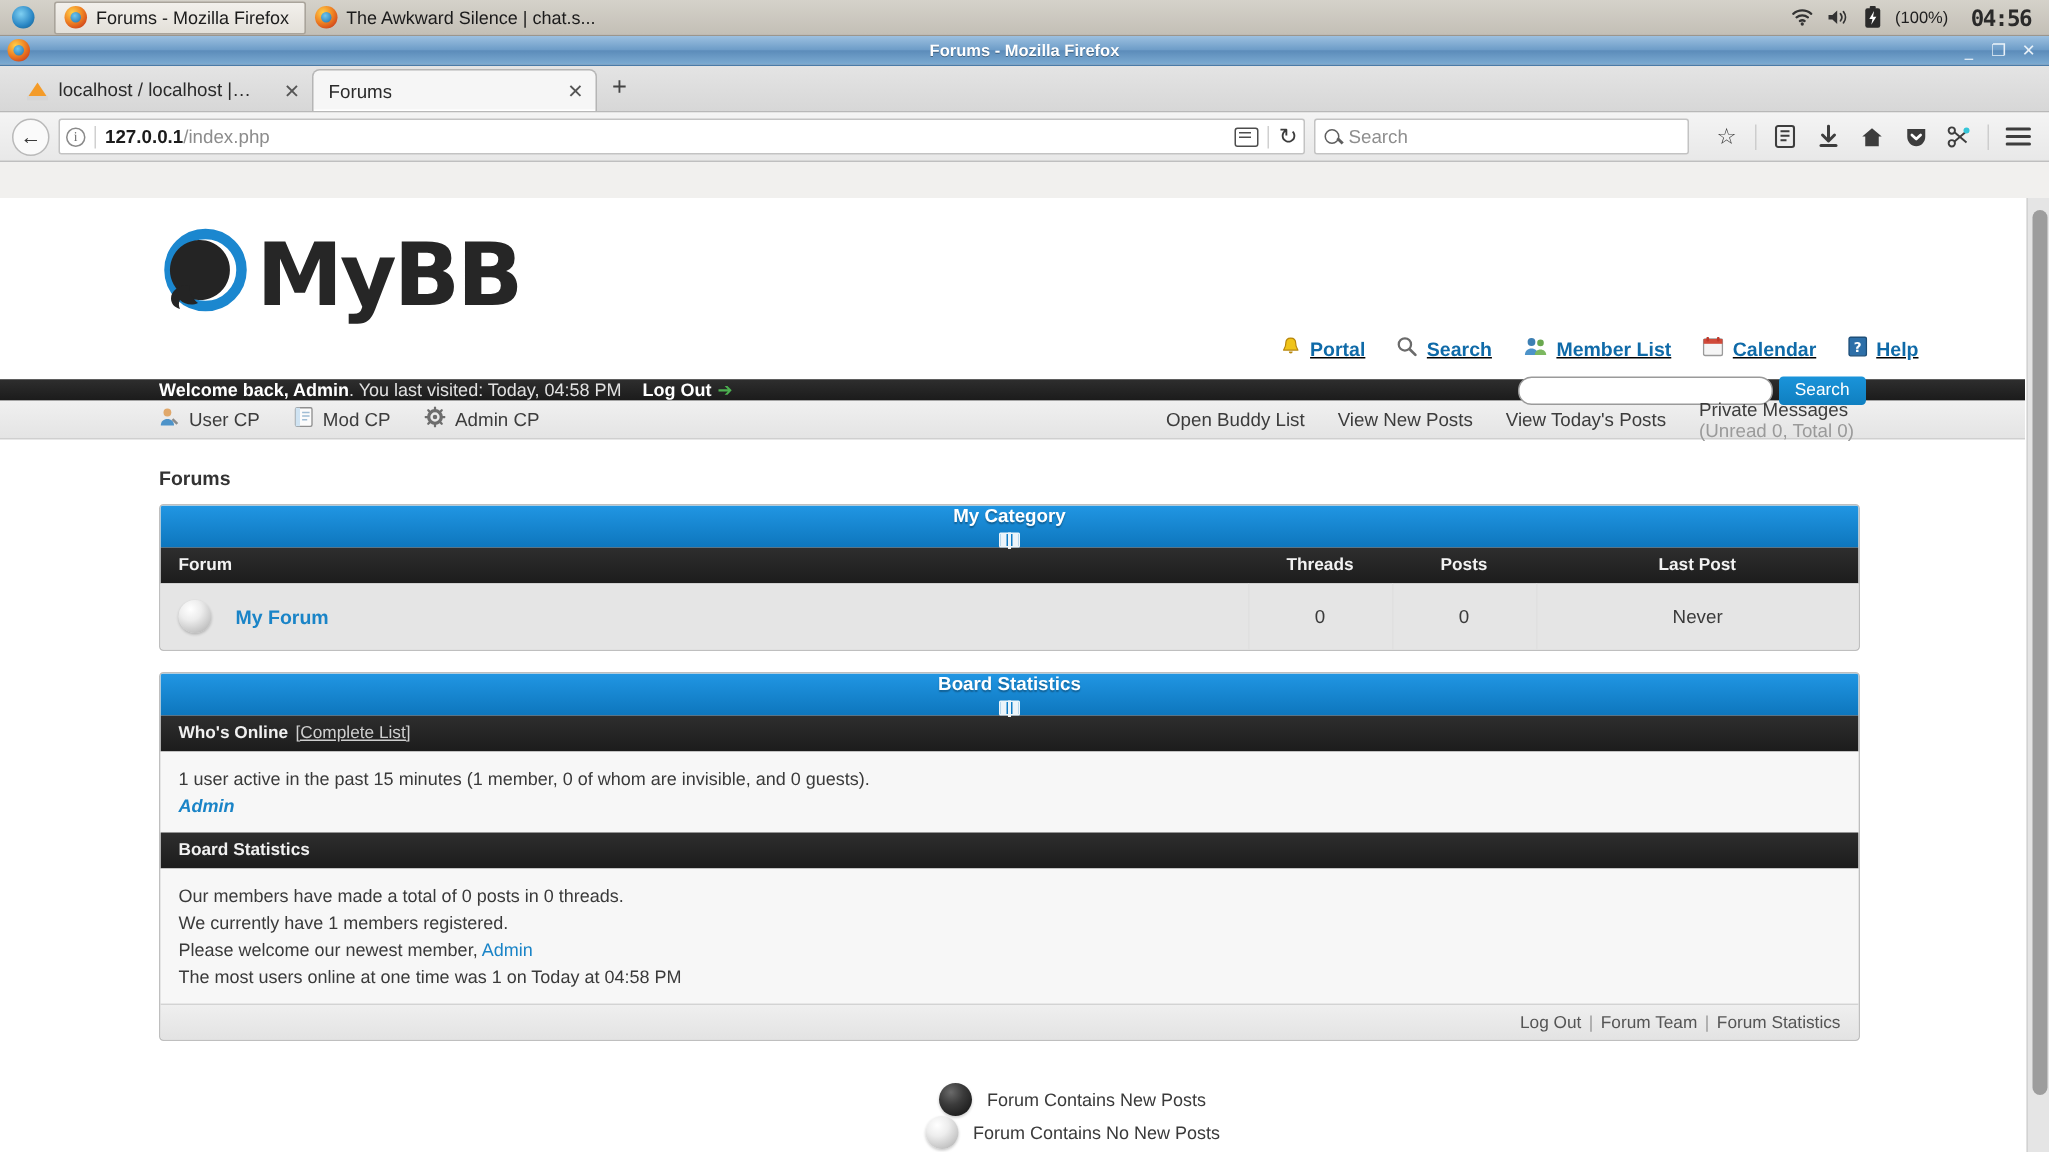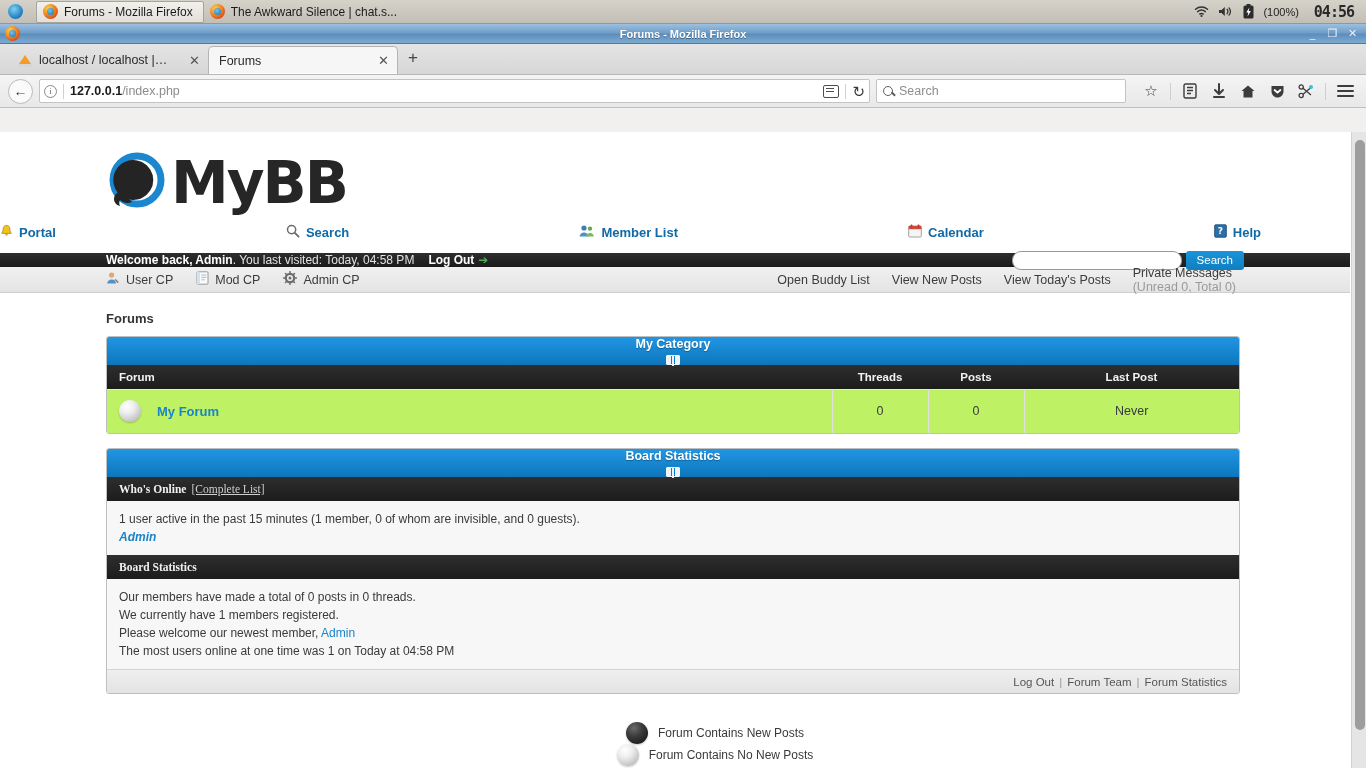--- a/index.html
+++ b/index.html
@@ -172,22 +172,22 @@
 
   .logo-wrap { padding:20px 0 10px 0; }
   .logo-row { display:flex; align-items:center; gap:3px; padding-left:106px; }
   .logo-mark { width:62px; height:62px; position:relative; flex:none; }
   .logo-text {
     font-size:58px; font-weight:bold; color:#262626; letter-spacing:-2px;
     font-family:"DejaVu Sans", sans-serif; line-height:1;
   }
 
   .topnav {
-    display:flex; justify-content:space-between; align-items:center; gap:21px;
-    padding:0 89px 12px 0; font-size:13px; font-weight:bold;
+    display:flex; justify-content:flex-end; align-items:center; gap:21px;
+    padding:0 71px 12px 0; font-size:13px; font-weight:bold;text-decoration:underline;
   }
   .topnav a { color:#0f6aa8; display:flex; align-items:center; gap:6px; text-decoration:none; }
 
   .panel-bar {
     background:#222222;
     background-image:linear-gradient(#2e2e2e,#1b1b1b);
     height:14px; display:flex; align-items:center;
     color:#e2e2e2; font-size:12px;
     padding-left:106px; padding-right:106px;
   }
@@ -236,33 +236,33 @@
   }
   .collapse-ico::after{
     content:""; position:absolute; left:5px; top:-1.5px; bottom:-1.5px; width:1.5px; background:#fff;
   }
   .collapse-ico .fillL { position:absolute; left:0; top:0; bottom:0; width:4px; background:#fff; }
   .collapse-ico .fillR { position:absolute; right:0; top:0; bottom:0; width:4px; background:#fff; }
 
   .tcat {
     background:linear-gradient(#2e2e2e,#1c1c1c);
     color:#f0f0f0; height:24px; display:flex; align-items:center;
-    font-size:11.5px; font-weight:bold; padding:0 12px;font-family:Liberation Serif, serif;
+    font-size:11.5px; font-weight:bold; padding:0 12px;
   }
   .tcat .light { font-weight:normal; color:#cfcfcf; margin-left:5px; }
 
   table.forumtable { width:100%; border-collapse:collapse; }
   table.forumtable th {
     background:linear-gradient(#2e2e2e,#1c1c1c);
     color:#f2f2f2; font-size:11.5px; font-weight:bold;
     height:24px; padding:0 12px; text-align:center;
   }
   table.forumtable th.first { text-align:left; }
   table.forumtable td {
-    background:#bef264; font-size:12.5px; color:#3a3a3a;
+    background:#e5e5e5; font-size:12.5px; color:#3a3a3a;
     height:44px; text-align:center; border-right:1px solid #e0e0e0;
     border-top:1px solid #e7e7e7;
   }
   table.forumtable td.forumcell { text-align:left; padding-left:12px; }
   table.forumtable td:last-child { border-right:none; }
   .forum-link { color:#1a84c7; font-size:13px; font-weight:bold; text-decoration:none; }
   .forum-cell-inner { display:flex; align-items:center; gap:16px; }
 
   .sphere {
     width:22px;height:22px;border-radius:50%;flex:none;

